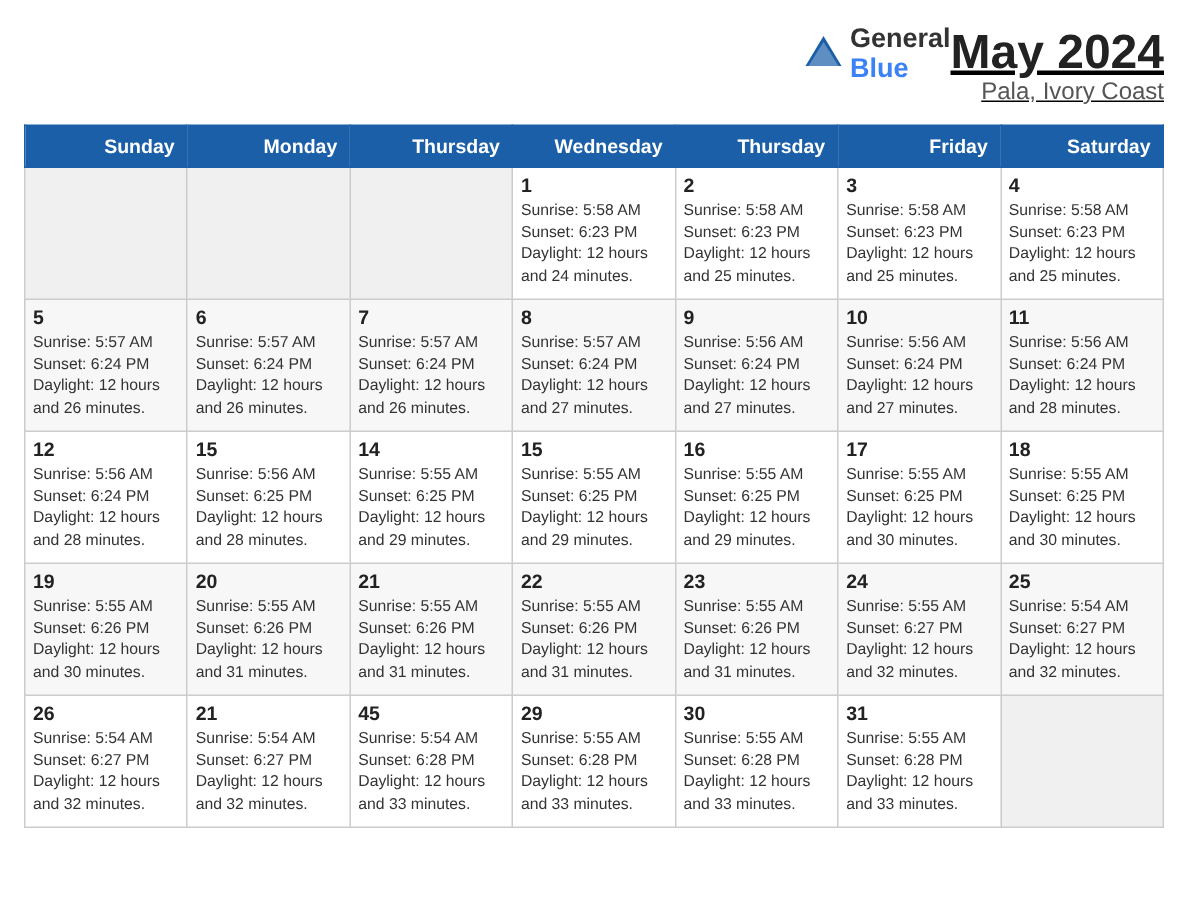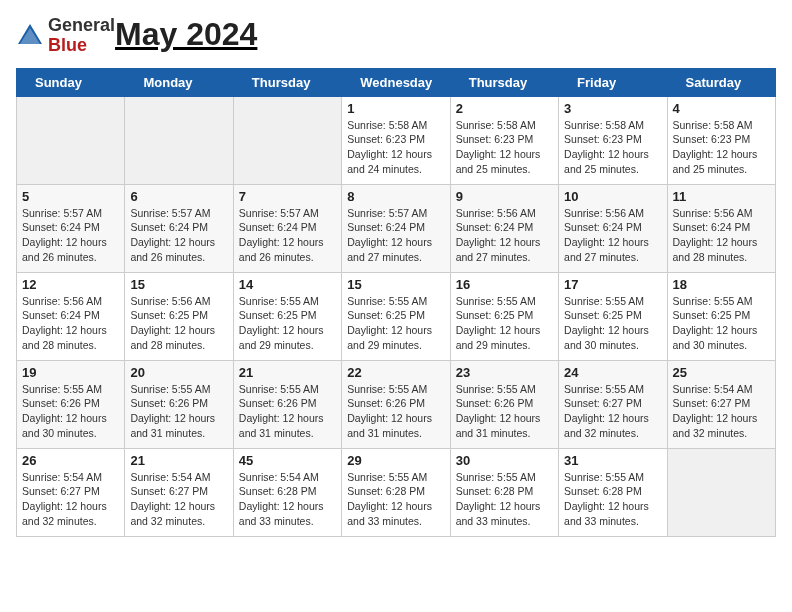--- a/index.html
+++ b/index.html
@@ -5,36 +5,36 @@
     * { box-sizing: border-box; margin: 0; padding: 0; }
     body {
       font-family: Arial, sans-serif;
       background: #fff;
       width: 792px;
       min-height: 612px;
       padding: 16px;
     }
     .header {
       display: flex;
-      justify-content: flex-start;
+      justify-content: flex-end;
       align-items: flex-start;
       margin-bottom: 12px;
     }
     .logo {
       display: flex;
       align-items: center;
       gap: 4px;
     }
     .logo-text {
       font-size: 18px;
       font-weight: bold;
       line-height: 1.1;
     }
     .logo-general { color: #333; }
-    .logo-blue { color: #b91c1c; }
+    .logo-blue { color: #3b82f6; }
     .logo-icon {
       width: 28px;
       height: 28px;
     }
     .title-block {
       text-align: right;
       text-decoration: underline;
     }
     .title-month {
       font-size: 32px;
@@ -48,22 +48,22 @@
     table {
       width: 100%;
       border-collapse: collapse;
       table-layout: fixed;
     }
     thead th {
       background: #1a5fa8;
       color: #fff;
       font-size: 13px;
       font-weight: bold;
-      padding: 6px 18px;
-      text-align: left;
+      padding: 6px 8px;
+      text-align: right;
       border: 1px solid #1a5fa8;
     }
     tbody td {
       border: 1px solid #ccc;
       vertical-align: top;
       padding: 4px 5px;
       font-size: 11px;
       color: #333;
       height: 88px;
       background: #fff;
@@ -95,20 +95,21 @@
       <polygon points="14,2 26,22 2,22" fill="#1a5fa8"></polygon>
       <polygon points="14,6 24,22 4,22" fill="#fff" opacity="0.3"></polygon>
     </svg>
     <div class="logo-text">
       <span class="logo-general">General</span><br>
       <span class="logo-blue">Blue</span>
     </div>
   </div>
   <div class="title-block">
     <div class="title-month">May 2024</div>
+    <div class="title-location">Pala, Ivory Coast</div>
   </div>
 </div>
 
 <table>
   <thead>
     <tr>
     <th>Sunday</th>
         <th>Monday</th>
         <th>Thursday</th>
         <th>Wednesday</th>

